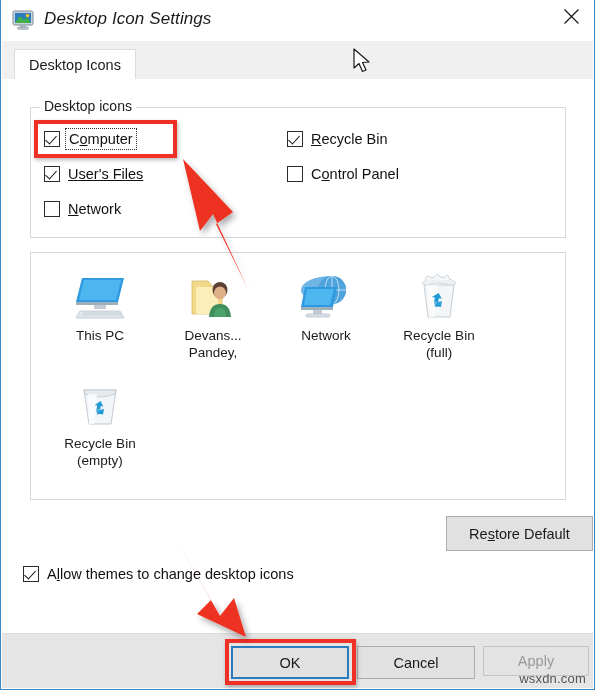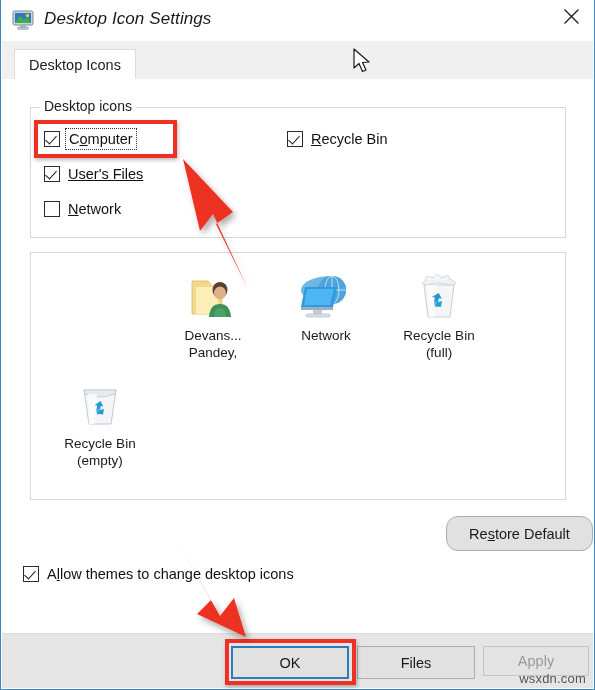--- a/index.html
+++ b/index.html
@@ -133,21 +133,21 @@
   .btn {
     border: 1px solid #adadad;
     background: #e1e1e1;
     font-size: 14.5px; color: #1a1a1a;
     display: flex; align-items: center; justify-content: center;
     white-space: nowrap;
   }
   .btn u { text-decoration: underline; }
   .btn.disabled { color: #9a9a9a; background:#e3e3e3; border-color:#c5c5c5; }
   #change-icon-btn { position: absolute; left: 288px; top: 437px; width: 147px; height: 35px; }
-  #restore-default-btn { position: absolute; left: 444px; top: 437px; width: 147px; height: 35px; border-radius: 12px; }
+  #restore-default-btn { position: absolute; left: 444px; top: 437px; width: 147px; height: 35px; }
 
   
   #allow-themes-row { left: 21px; top: 487px; align-items: flex-end; }
 
   
   .footer {
     position: absolute; left: 1px; top: 633px;
     width: 591px; height: 55px;
     background: #e5e5e5;
     border-top: 1px solid #dcdcdc;
@@ -237,23 +237,44 @@
     <div class="chk-row" style="left:42px; top:122px;">
       <span class="chkbox"></span>
       <span class="chk-label"><span></span><u>N</u><span>etwork</span></span>
     </div>
 
     <div class="chk-row" style="left:285px; top:52px;">
       <span class="chkbox checked"></span>
       <span class="chk-label"><span></span><u>R</u><span>ecycle Bin</span></span>
     </div>
 
+    <div class="chk-row" style="left:285px; top:87px;">
+      <span class="chkbox"></span>
+      <span class="chk-label"><span>C</span><u>o</u><span>ntrol Panel</span></span>
+    </div>
 
     <div class="preview">
 
+      <div class="ic" style="left:13px; top:14px;">
+        <div class="glyph">
+          <svg width="52" height="46" viewBox="0 0 52 46">
+            <polygon points="8,3 50,3 44,27 2,27" fill="#2f9ae0"></polygon>
+            <polygon points="10,5 47,5 42,25 5,25" fill="#4db6f0"></polygon>
+            <polygon points="2,27 44,27 44,30 2,30" fill="#9fb0bd"></polygon>
+            <polygon points="20,30 32,30 32,34 20,34" fill="#c3ccd4"></polygon>
+            <polygon points="6,36 46,36 50,43 2,43" fill="#e3e8ec" stroke="#aab6c2" stroke-width=".6"></polygon>
+            <g stroke="#b6c0c9" stroke-width=".6">
+              <line x1="9" y1="38" x2="47" y2="38"></line>
+                <line x1="8" y1="40" x2="48" y2="40"></line>
+            </g>
+          </svg>
+        </div>
+        <div>This PC</div>
+        <div></div>
+      </div>
 
       <div class="ic" style="left:126px; top:14px;">
         <div class="glyph">
           <svg width="52" height="48" viewBox="0 0 52 48">
             <path d="M5 8 h16 l4 5 h10 v28 h-30 z" fill="#f2d98a" stroke="#d6b964" stroke-width=".8"></path>
             <path d="M9 14 h22 v27 h-22 z" fill="#fbeeb9"></path>
             <ellipse cx="33" cy="17" rx="7.5" ry="8" fill="#5b4034"></ellipse>
             <ellipse cx="33" cy="20" rx="6" ry="6.5" fill="#e0b089"></ellipse>
             <path d="M22 44 q1-13 11-13 q10 0 11 13 z" fill="#3f8e5c"></path>
             <path d="M27 44 q0-9 6-9 q6 0 6 9 z" fill="#4ba36b"></path>
@@ -325,21 +346,21 @@
       <span class="chkbox checked"></span>
       <span class="chk-label"><span>A</span><u>l</u><span>low themes to change desktop icons</span></span>
     </div>
   </div>
 
   <div class="footer">
     <div class="btn" id="ok-btn">
       <span>OK</span>
     </div>
     <div class="btn" id="cancel-btn">
-      <span>Files</span>
+      <span>Cancel</span>
     </div>
     <div class="btn disabled" id="apply-btn">
       <span>Apply</span>
     </div>
     <div class="watermark">wsxdn.com</div>
   </div>
 
   <div class="redbox" id="redbox-computer"></div>
   <div class="redbox" id="redbox-ok"></div>
 

